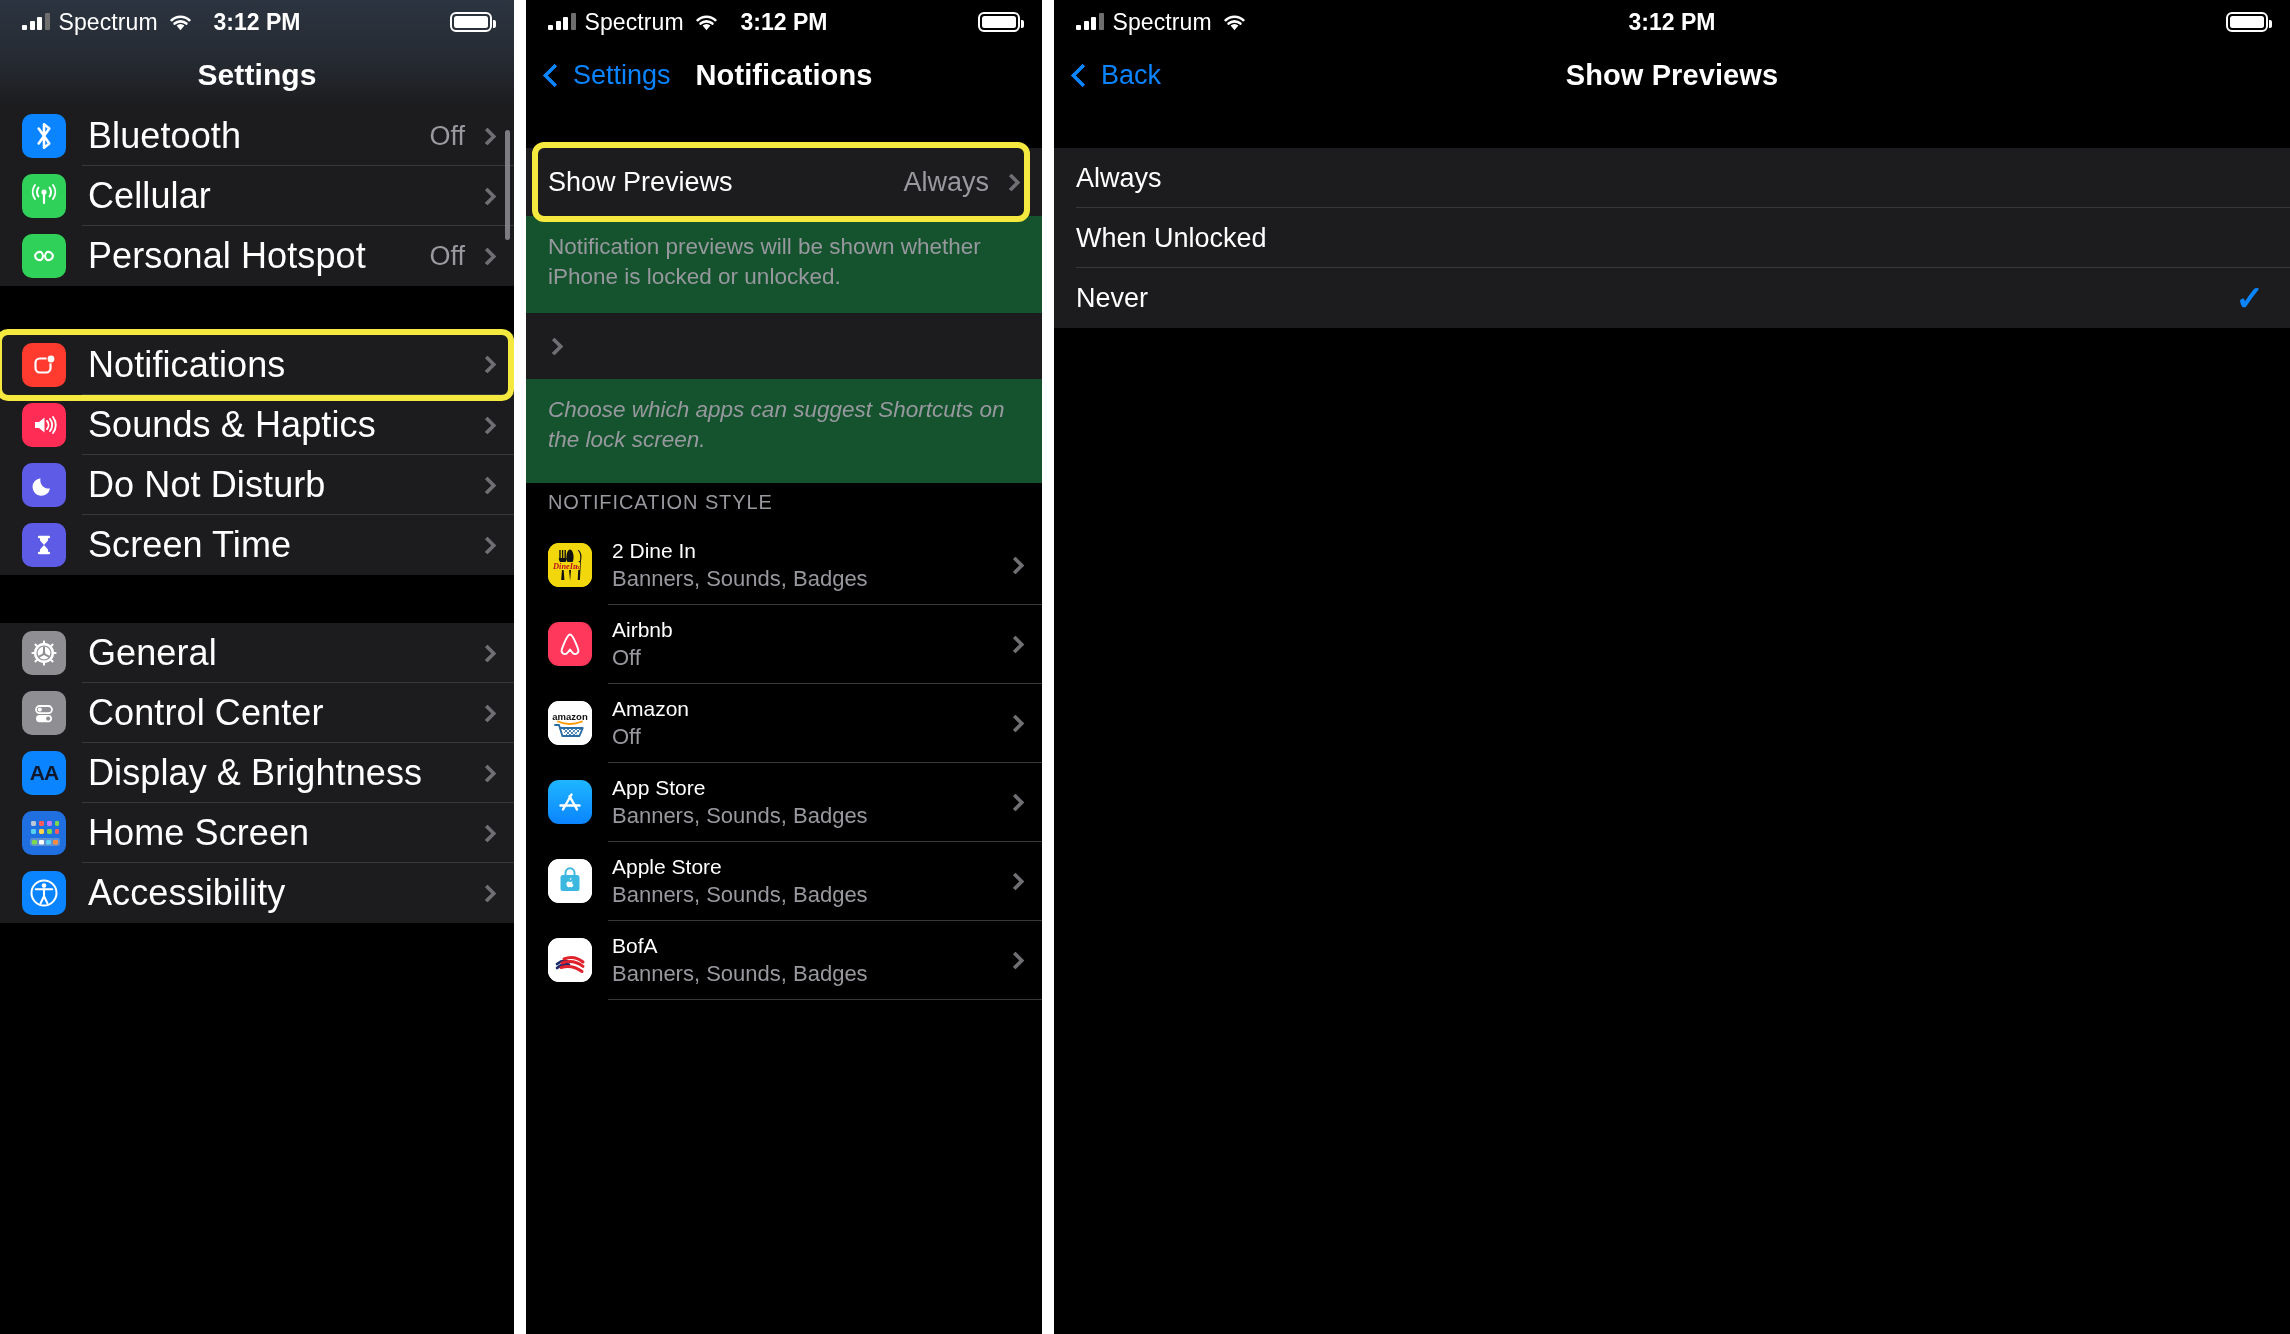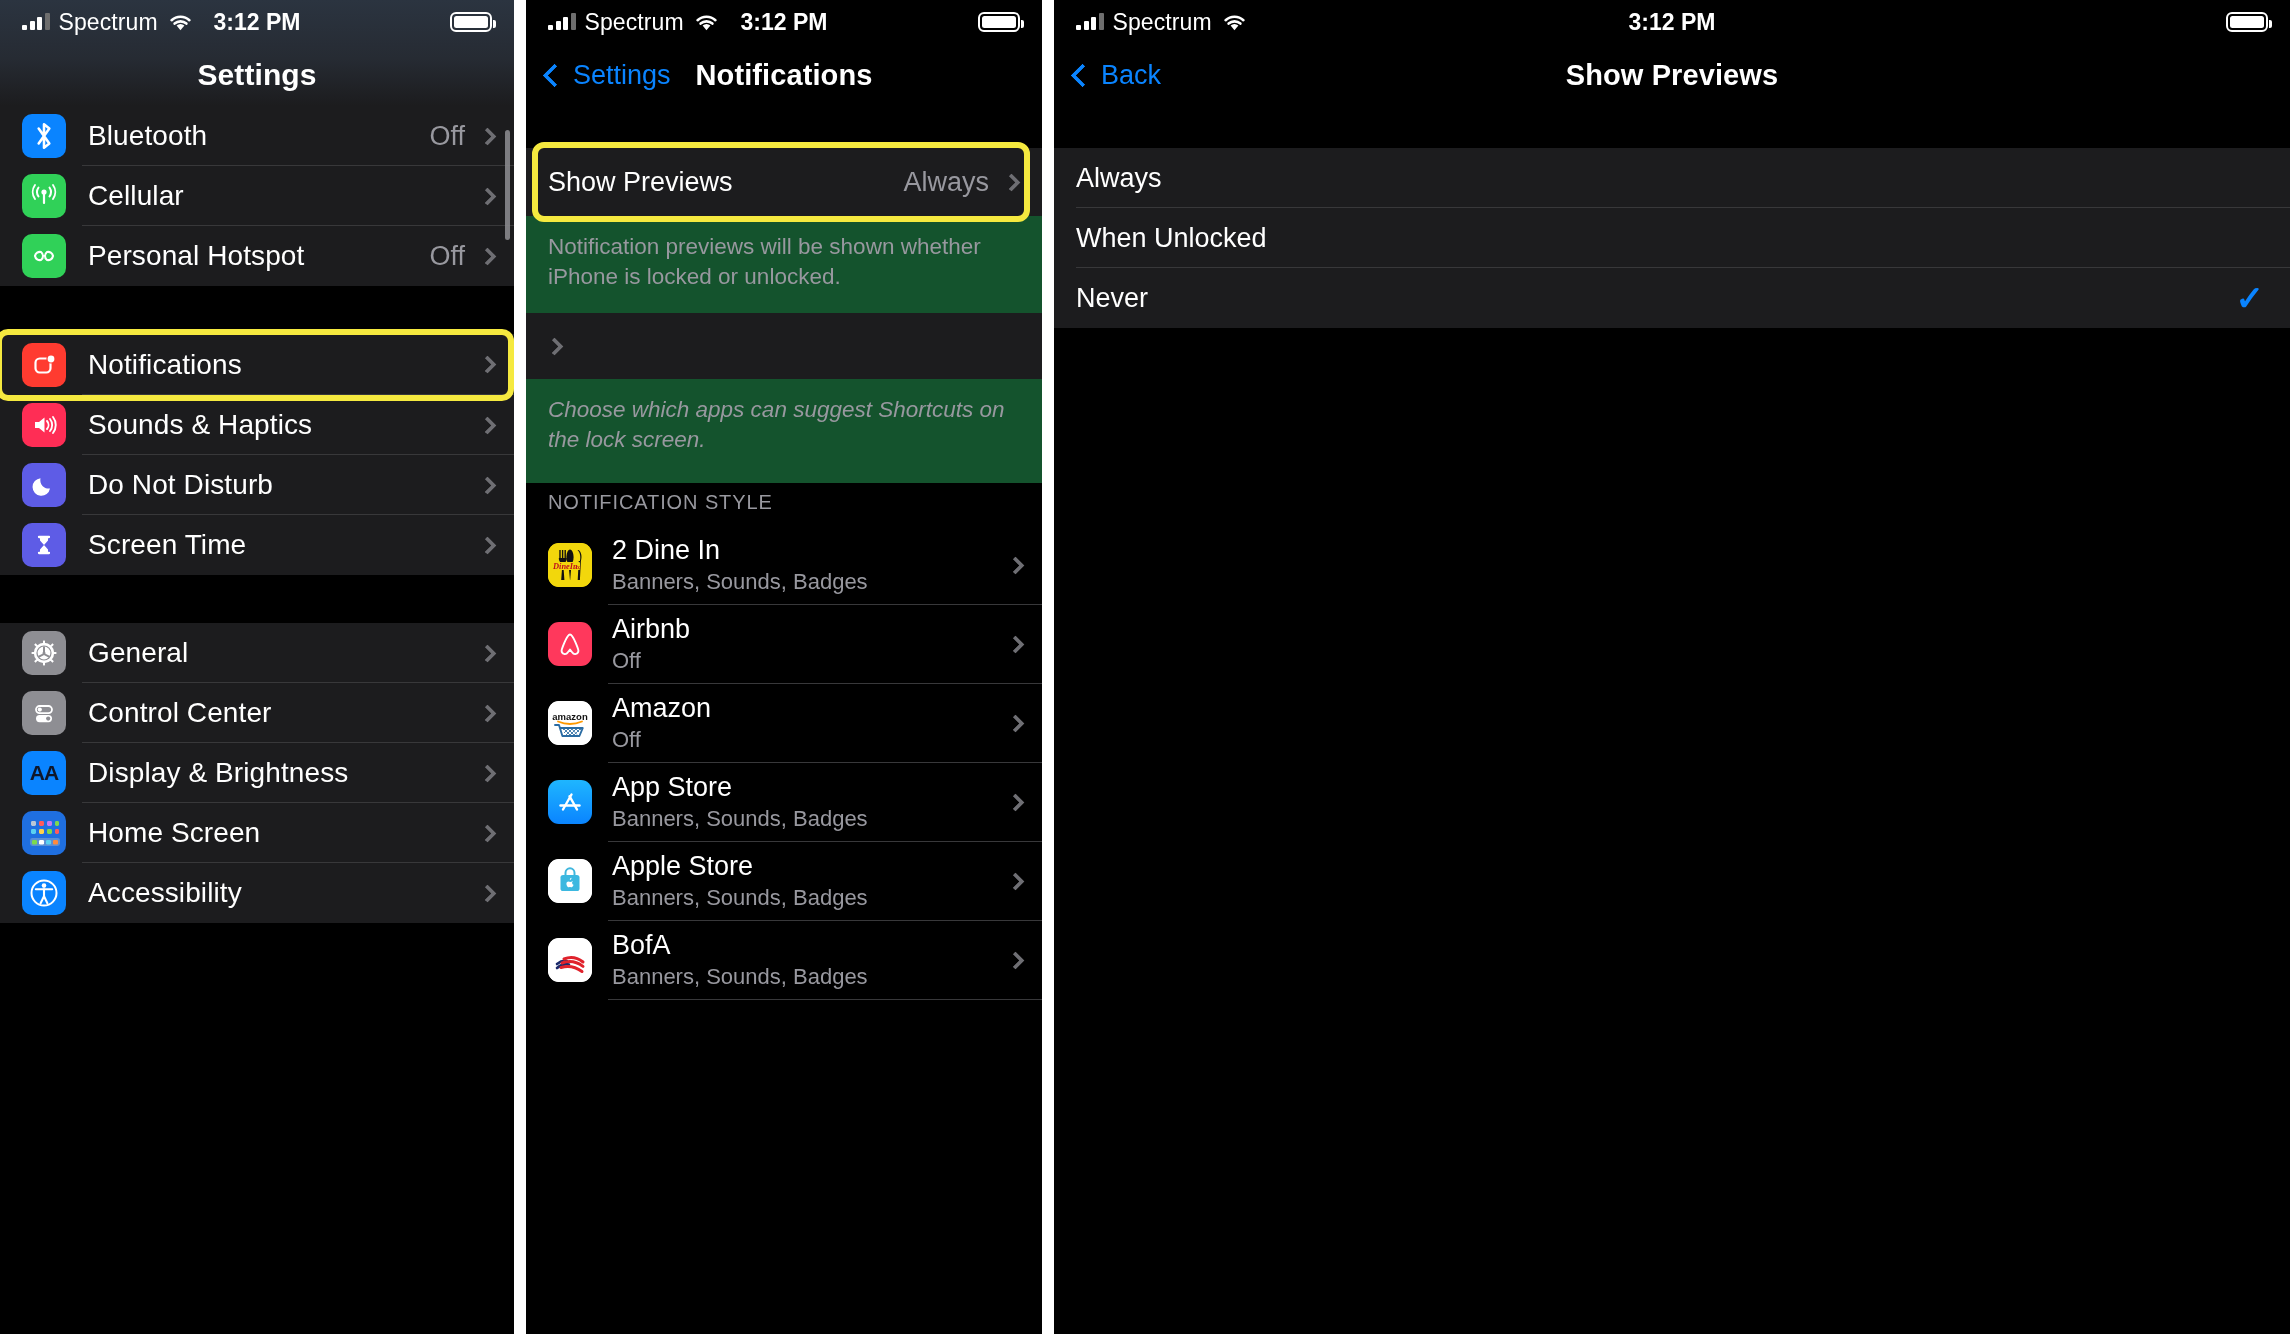--- a/index.html
+++ b/index.html
@@ -57,21 +57,21 @@
   .group { background:#1c1c1e; }
   .gap-blk { background:#000; }
 
   .row { display:flex; align-items:center; min-height:60px; padding:0 16px 0 22px;
          position:relative; }
   .row .sep { position:absolute; left:82px; right:0; bottom:0; height:1px;
               background:#38383a; }
   .row-icon { width:44px; height:44px; border-radius:10px; flex:0 0 44px;
               display:flex; align-items:center; justify-content:center;
               margin-right:22px; overflow:hidden; }
-  .row-label { color:#fff; font-size:28px; flex:1 1 auto; letter-spacing:.1px; }
+  .row-label { color:#fff; font-size:36px; flex:1 1 auto; letter-spacing:.1px; }
   .row-value { color:#98989f; font-size:27px; margin-right:16px; }
   .chev { width:13px; height:13px; border-right:4px solid #6e6e73;
           border-top:4px solid #6e6e73; transform:rotate(45deg); flex:0 0 13px;
           margin-right:4px; border-radius:1px; }
 
   
   .p1 .row { min-height:60px; }
 
   
   .hl { position:absolute; border:6px solid #f5e93f; border-radius:12px;
@@ -90,21 +90,21 @@
                  padding:8px 22px 12px 22px; background:#000; text-transform:uppercase; }
 
   .app-row { display:flex; align-items:center; min-height:79px;
              padding:0 16px 0 22px; position:relative; background:#000000; }
   .app-row .sep { position:absolute; left:82px; right:0; bottom:0; height:1px;
                   background:#38383a; }
   .app-icon { width:44px; height:44px; border-radius:11px; flex:0 0 44px;
               margin-right:20px; display:flex; align-items:center;
               justify-content:center; overflow:hidden; }
   .app-text { flex:1 1 auto; display:flex; flex-direction:column; gap:3px; }
-  .app-name { color:#fff; font-size:27px; }
+  .app-name { color:#fff; font-size:21px; }
   .app-sub { color:#98989f; font-size:22px; }
 
   
   .opt-row { display:flex; align-items:center; min-height:60px;
              padding:0 26px 0 22px; position:relative; background:#1c1c1e; }
   .opt-row .sep { position:absolute; left:22px; right:0; bottom:0; height:1px;
                   background:#38383a; }
   .opt-label { color:#fff; font-size:27px; flex:1 1 auto; }
   .check { color:#0a84ff; font-size:34px; font-weight:600; line-height:1; }
 

